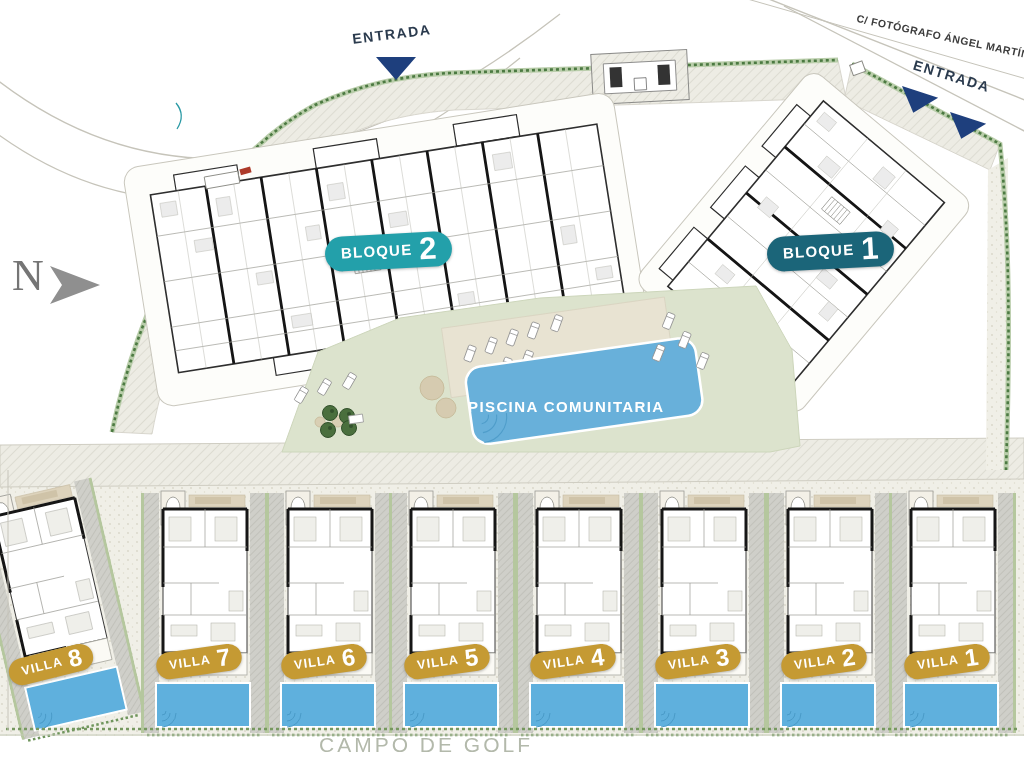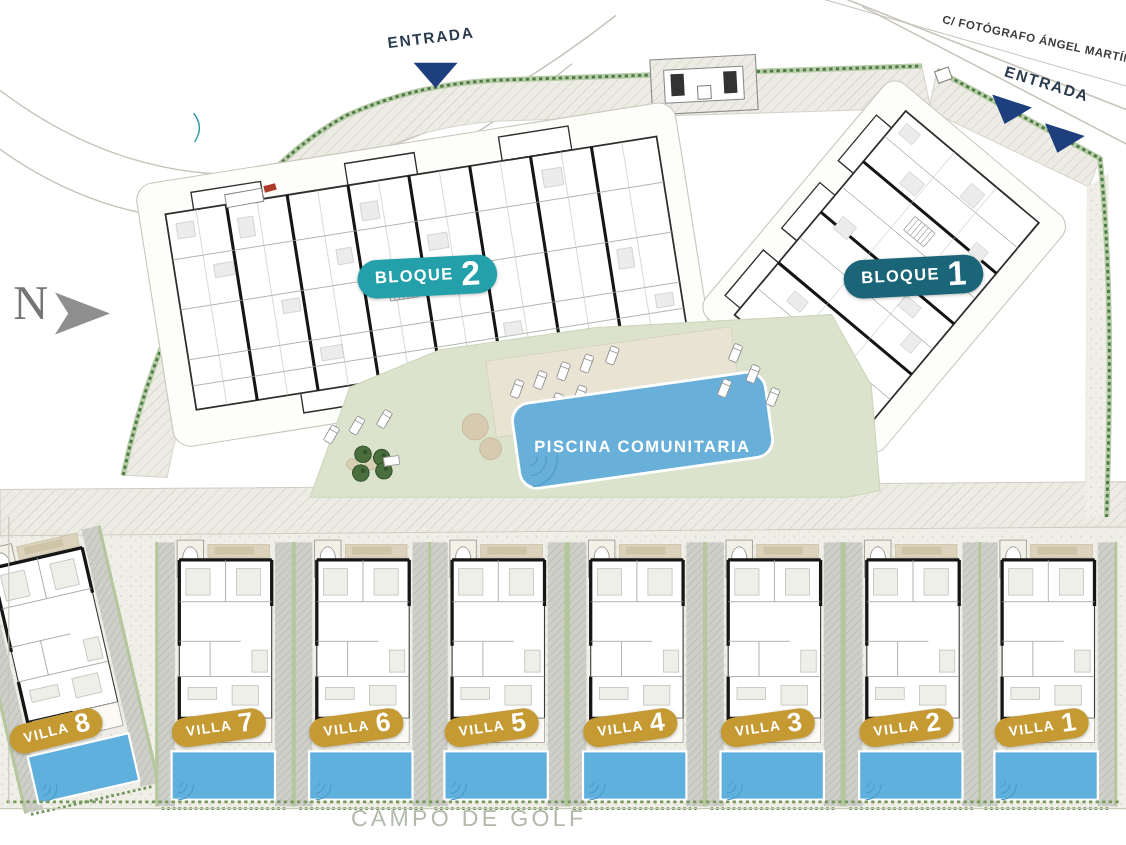--- a/index.html
+++ b/index.html
@@ -13,21 +13,21 @@
   .badge{position:absolute;display:flex;align-items:center;border-radius:999px;color:#fff;
          white-space:nowrap;box-shadow:0 1px 3px rgba(0,0,0,.28);}
   .block-badge{padding:1px 15px 3px 16px;gap:7px;}
   .block-badge .bname{font-size:15px;font-weight:bold;letter-spacing:1.2px;}
   .block-badge .bnum{font-size:31px;font-weight:bold;line-height:1;}
   .badge-b2{background:#23a0aa;transform:rotate(-3deg);}
   .badge-b1{background:#1b6579;transform:rotate(-3deg);}
   .villa-badge{padding:1px 12px 2px 13px;gap:6px;background:#c59a33;transform:rotate(-8deg);}
   .villa-badge .bname{font-size:12.5px;font-weight:bold;letter-spacing:1.2px;}
   .villa-badge .bnum{font-size:24px;font-weight:bold;line-height:1;}
-  .pool-label{left:468px;top:398px;width:232px;text-align:center;color:#ffffff;
+  .pool-label{left:468px;top:398px;width:232px;color:#ffffff;
               font-weight:bold;font-size:15px;letter-spacing:1.4px;}
   .golf-label{left:0;top:733px;width:852px;text-align:center;color:#b3b9ab;
               font-size:21px;letter-spacing:3px;}
   .north-n{left:12px;top:250px;font-family:"Liberation Serif",serif;font-size:44px;color:#757575;}
 </style>
 </head>
 <body>
 
 <div class="stage">
 

